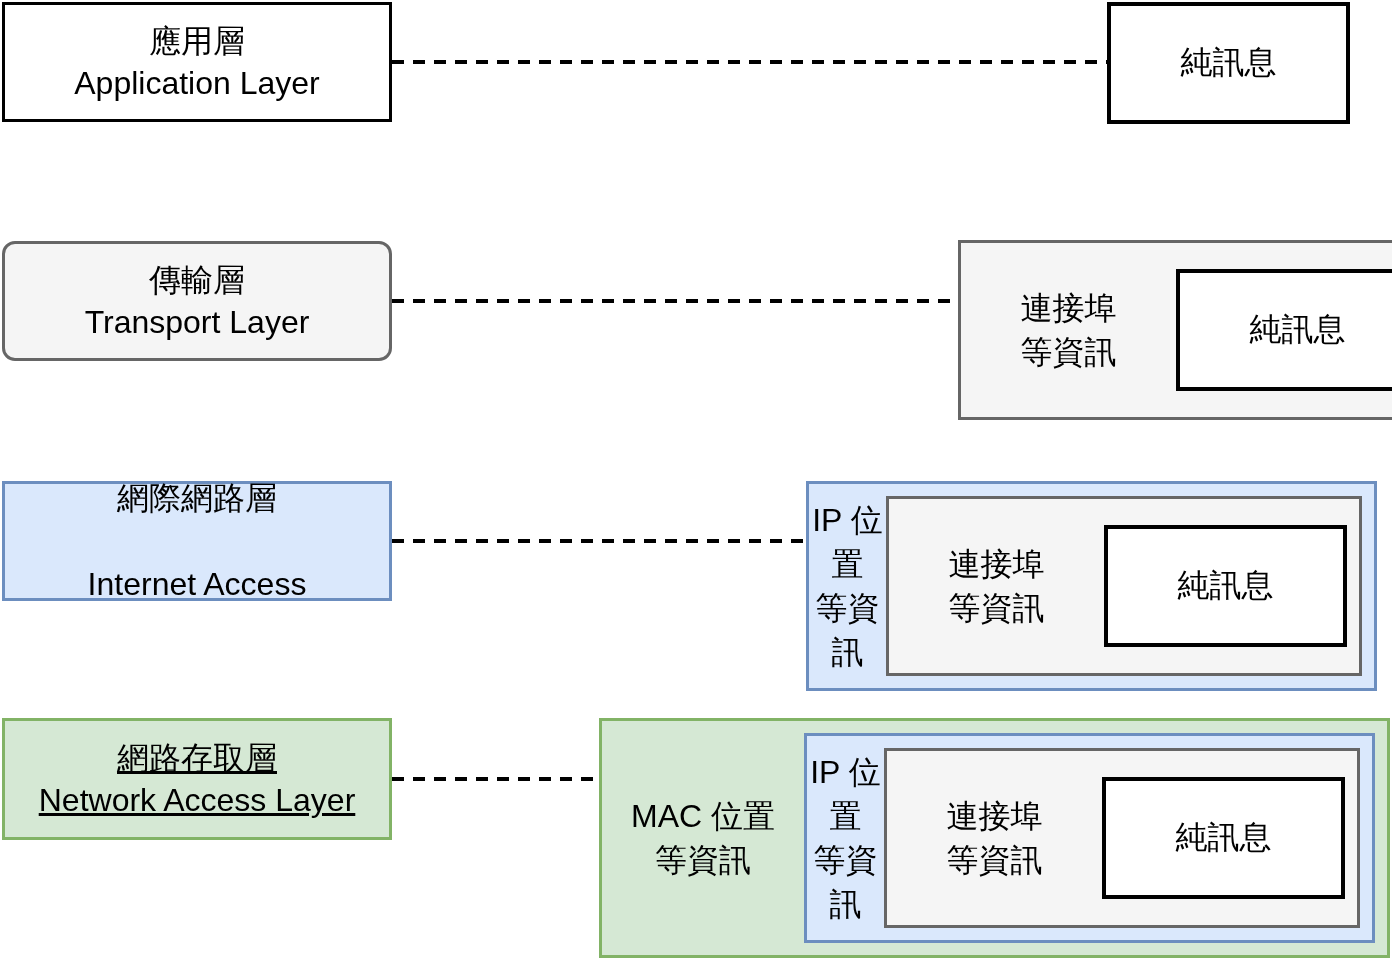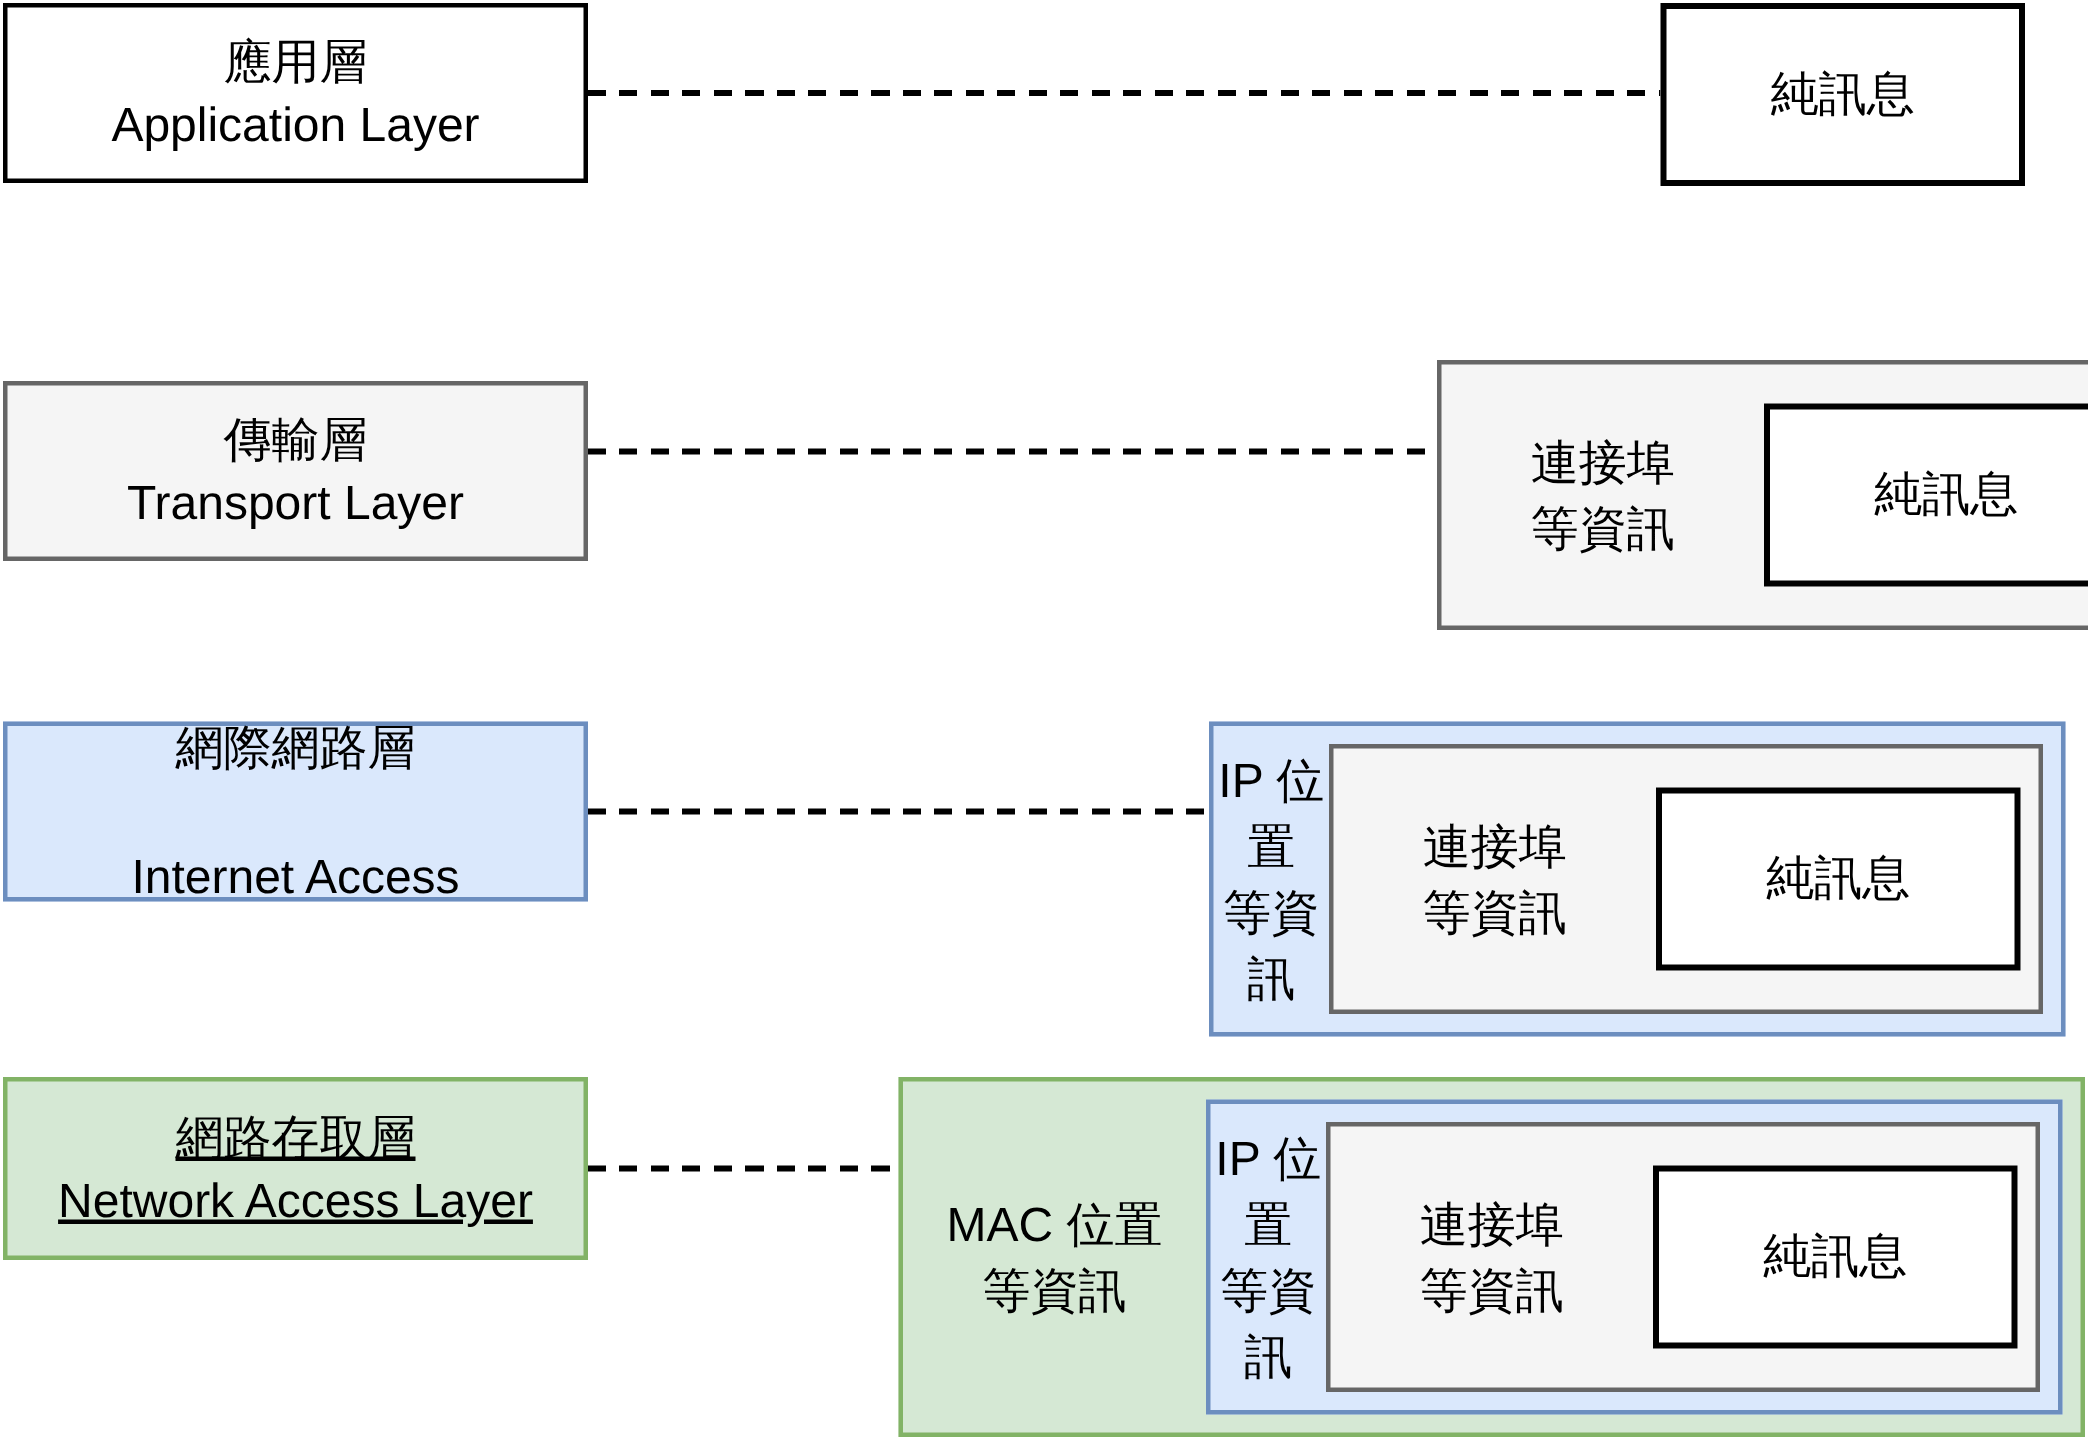--- a/index.html
+++ b/index.html
@@ -69,21 +69,21 @@
 
   <div class="abs layer-box fill-plain" style="left:2px;top:2px;justify-content:center;">
     <div>應用層</div>
     <div>Application Layer</div>
   </div>
   <div class="abs connector" style="left:392px;top:60px;width:715px;"></div>
   <div class="abs msg-box" style="left:1107px;top:2px;">
     <span>純訊息</span>
   </div>
 
-  <div class="abs layer-box fill-gray" style="left:2px;top:254px;">
+  <div class="abs layer-box fill-gray" style="left:2px;top:241px;border-radius:13px;">
     <div>傳輸層</div>
     <div>Transport Layer</div>
   </div>
   <div class="abs connector" style="left:392px;top:299px;width:566px;"></div>
   <div class="abs wrap gray-wrap" style="left:958px;top:240px;">
     <div class="info-label">
       <div>連接埠</div>
       <div>等資訊</div>
     </div>
     <div class="msg-box">

